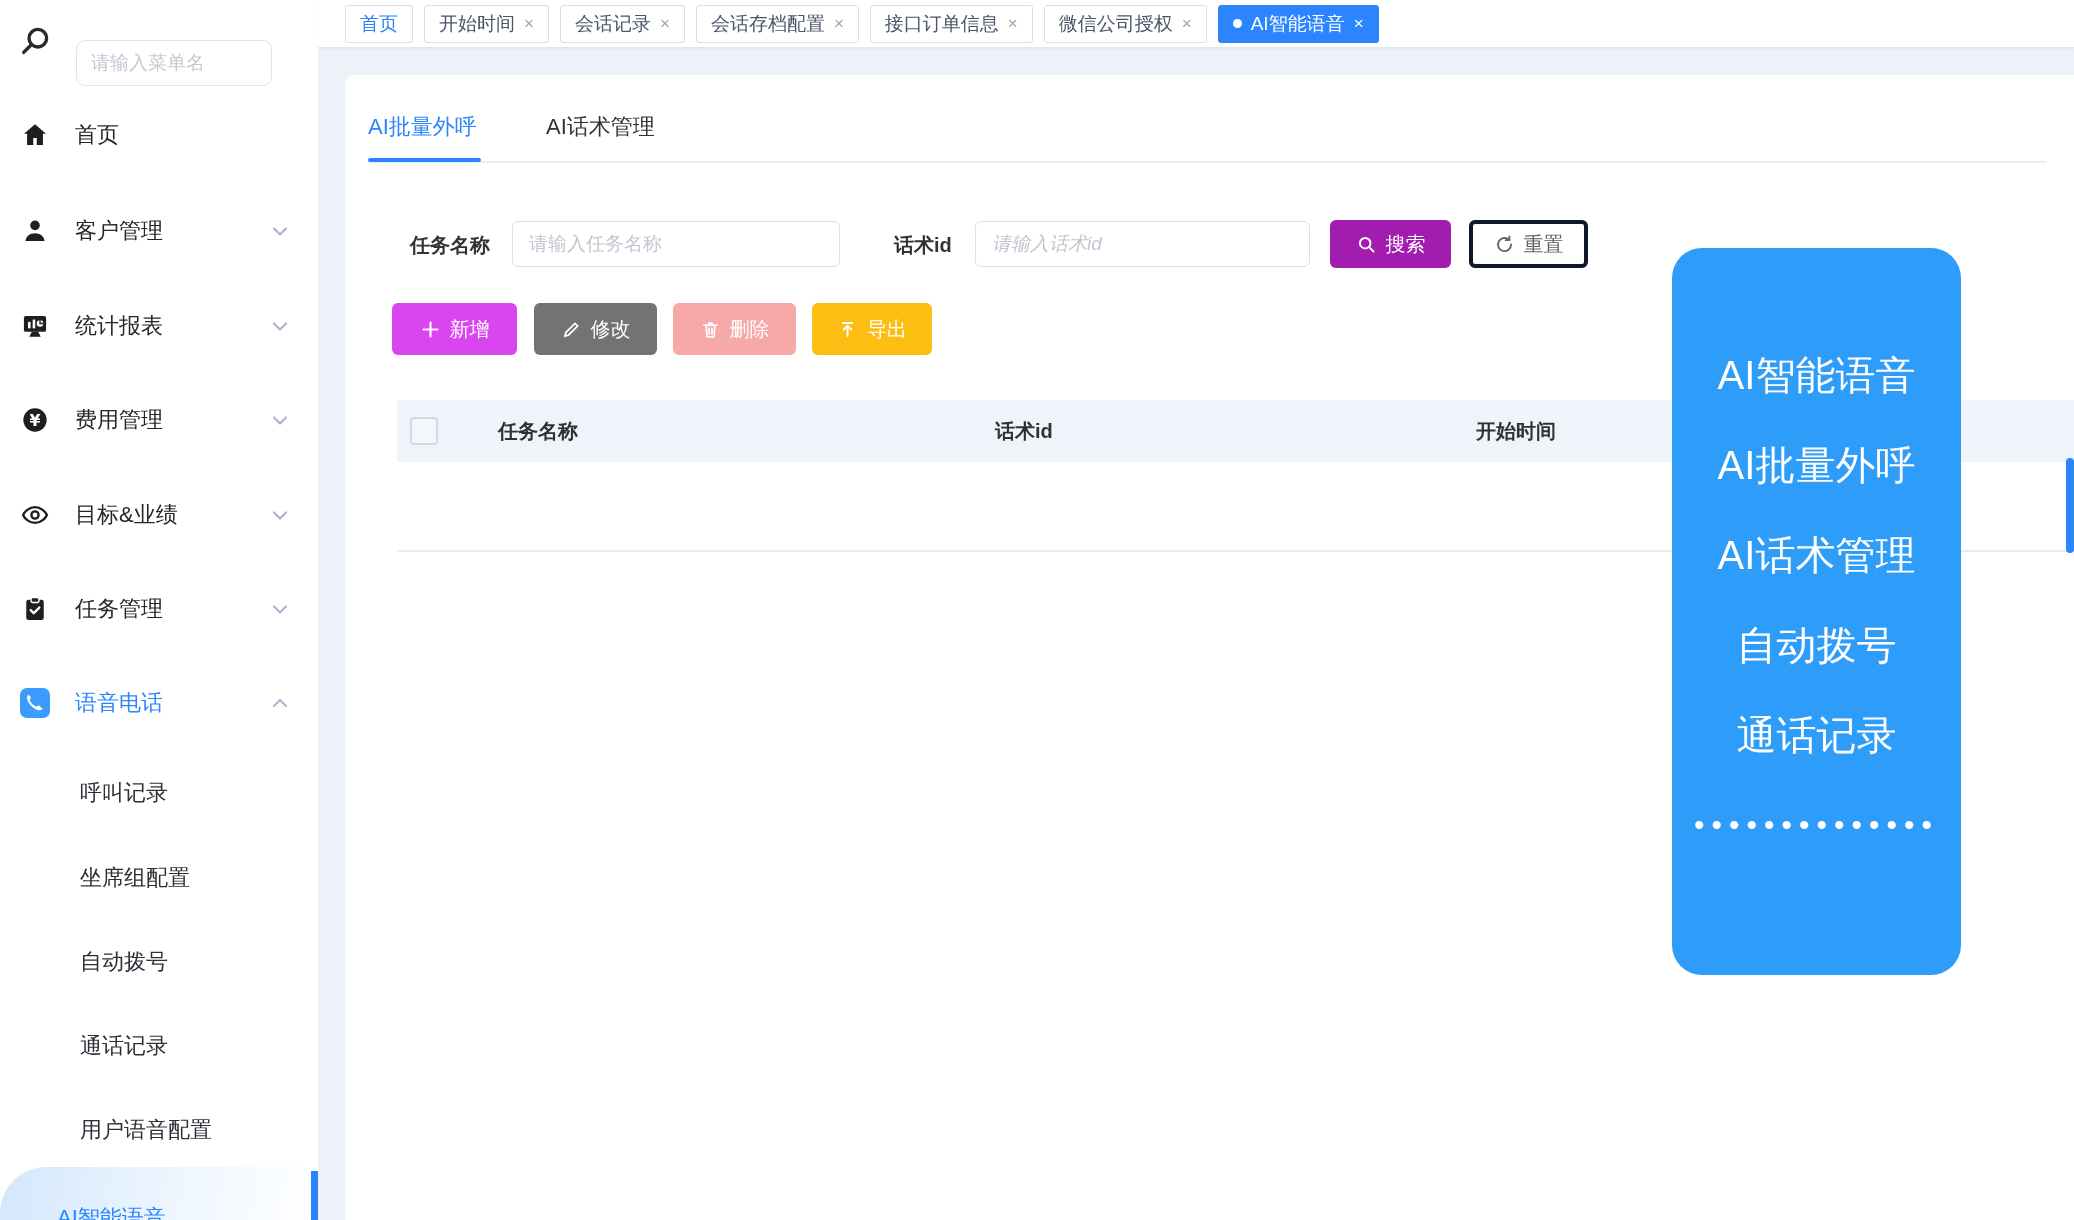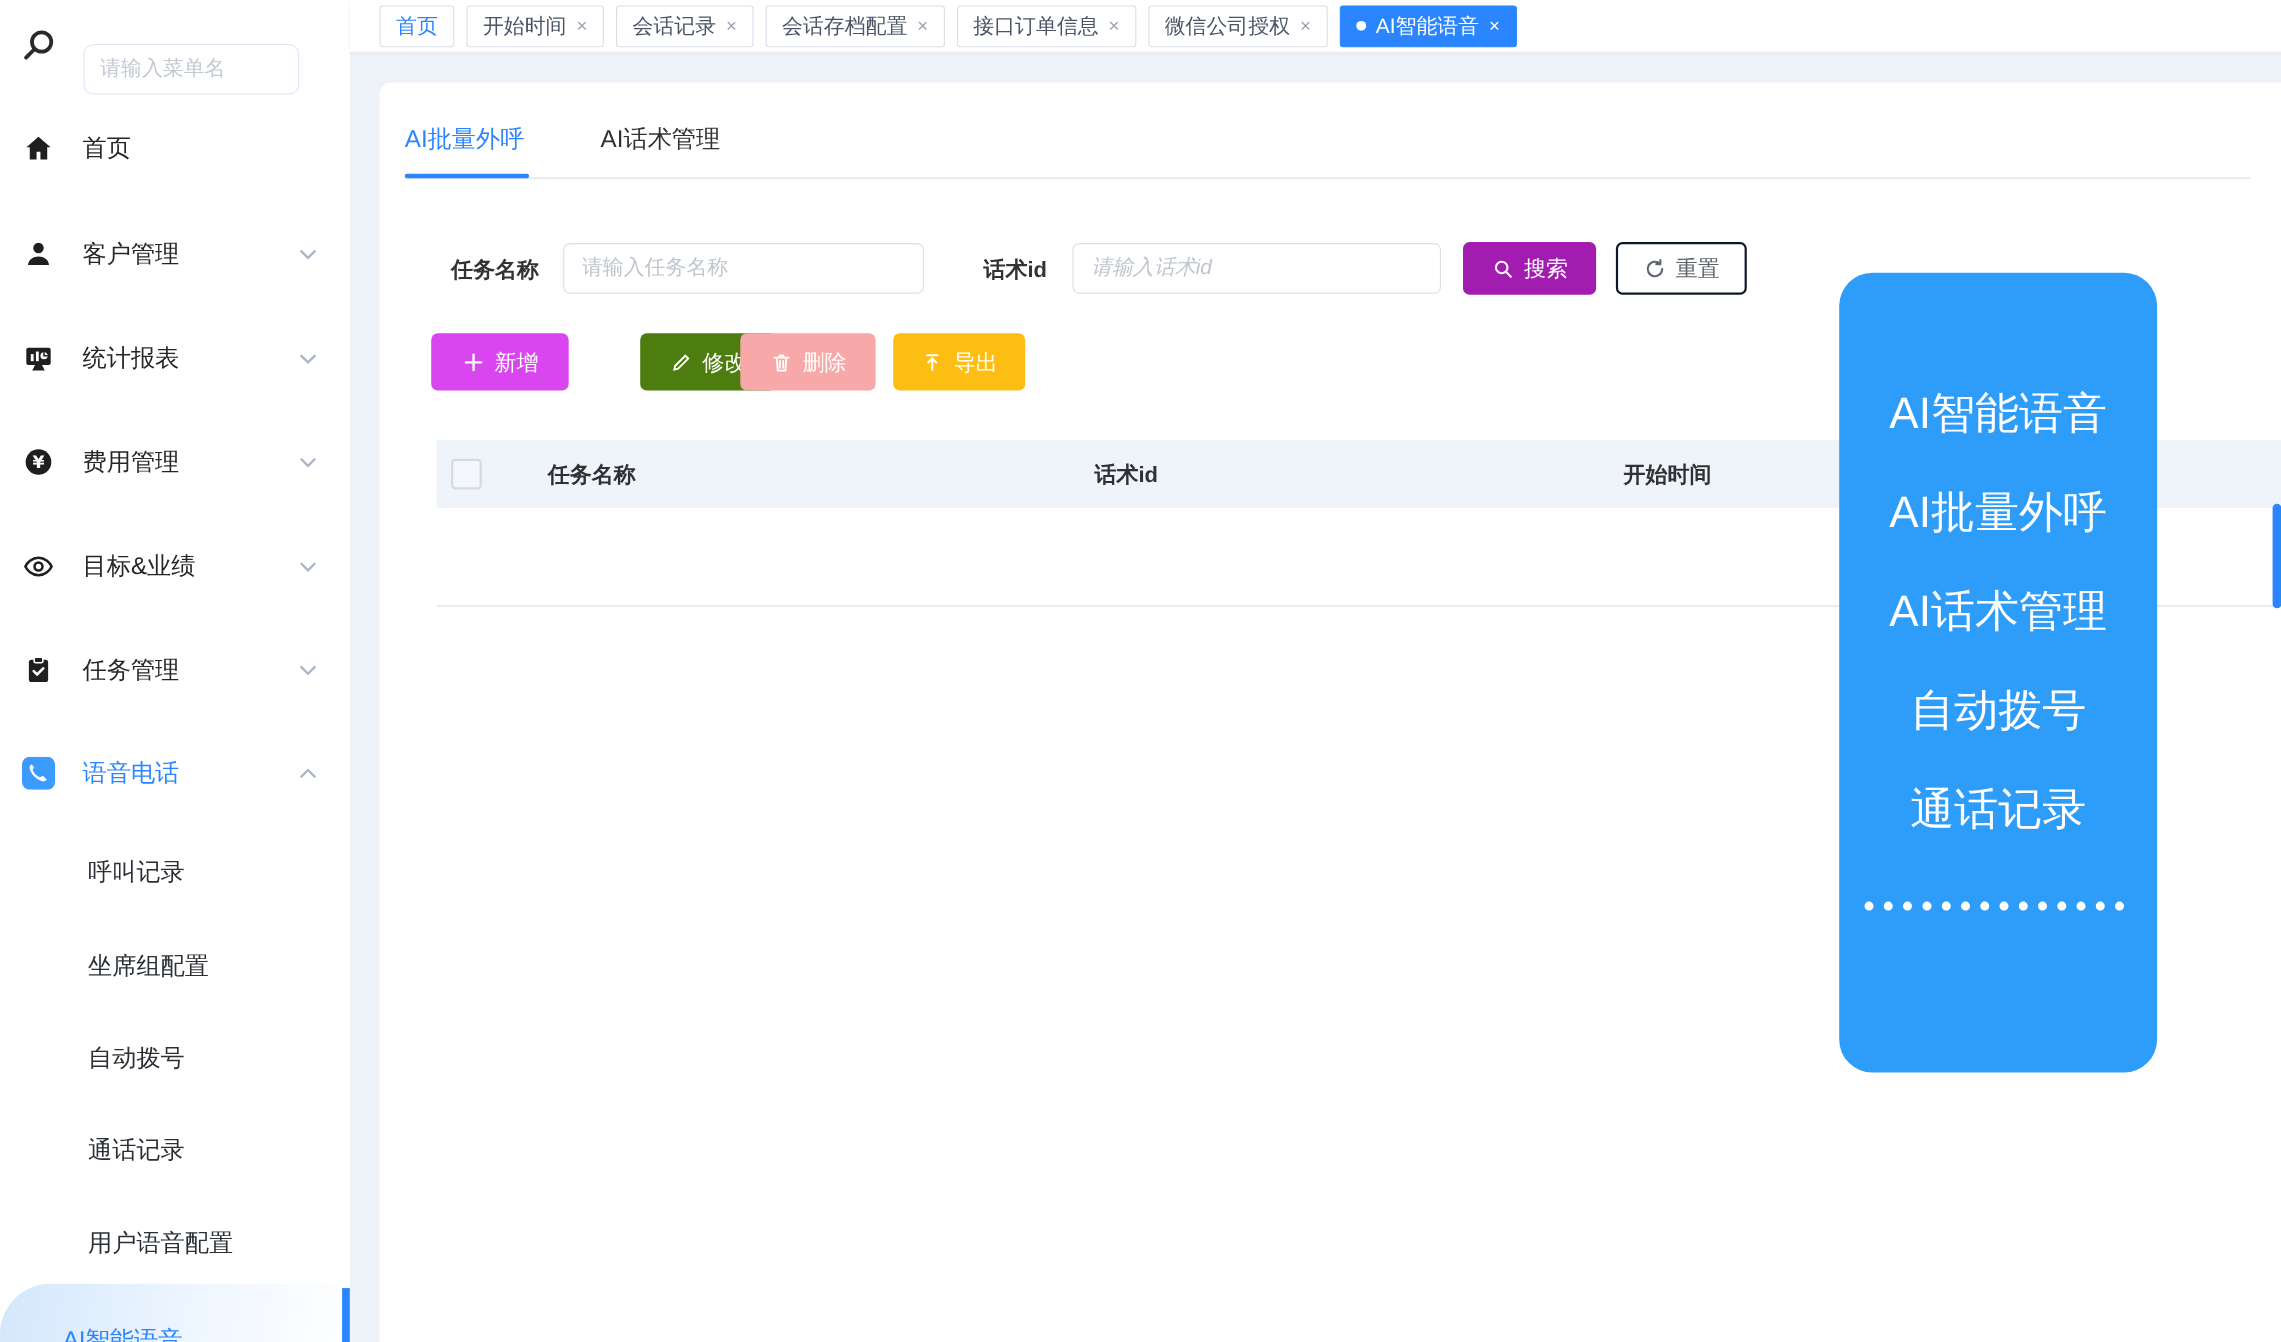--- a/index.html
+++ b/index.html
@@ -63,23 +63,23 @@
     padding:0 16px;font-size:19px;color:#333;outline:none;z-index:2;background:#fff;font-family:inherit;
   }
   .finput::placeholder{color:#c0c6cf;}
   .finput1{left:512px;width:328px;}
   .finput2{left:975px;width:335px;font-style:italic;}
   .btn{
     position:absolute;height:48px;border:none;border-radius:6px;display:flex;align-items:center;justify-content:center;
     gap:9px;font-size:20px;cursor:pointer;z-index:2;font-family:inherit;
   }
   .btn-search{left:1330px;top:220px;width:121px;background:#a21caf;color:#fff;}
-  .btn-reset{left:1469px;top:220px;width:119px;background:#fff;color:#5c6269;border:2px solid #0f172a;box-sizing:border-box;}
+  .btn-reset{left:1469px;top:220px;width:119px;background:#fff;color:#5c6269;border:4px solid #0f172a;box-sizing:border-box;}
   .btn-add{left:392px;top:303px;width:125px;height:52px;background:#d946ef;color:#fff;}
-  .btn-edit{left:534px;top:303px;width:123px;height:52px;background:#4d7c0f;color:#fff;margin-left:48px;}
+  .btn-edit{left:534px;top:303px;width:123px;height:52px;background:#737373;color:#fff;}
   .btn-del{left:673px;top:303px;width:123px;height:52px;background:#f7a8a8;color:#fff;}
   .btn-export{left:812px;top:303px;width:120px;height:52px;background:#fcbe12;color:#fff;}
   
   .thead{position:absolute;left:397px;top:400px;right:0;height:62px;background:#eff4fb;z-index:2;}
   .tcheck{position:absolute;left:13px;top:17px;width:28px;height:28px;box-sizing:border-box;border:2px solid #d4dae4;border-radius:4px;background:#f3f6fa;cursor:pointer;}
   .thcol{position:absolute;top:18px;font-size:20px;font-weight:bold;color:#303133;}
   .thcol1{left:101px;}
   .thcol2{left:598px;}
   .thcol3{left:1079px;}
   .tbody{position:absolute;left:397px;top:462px;right:0;height:88px;background:#fff;border-bottom:2px solid #e7ecf3;z-index:2;}

